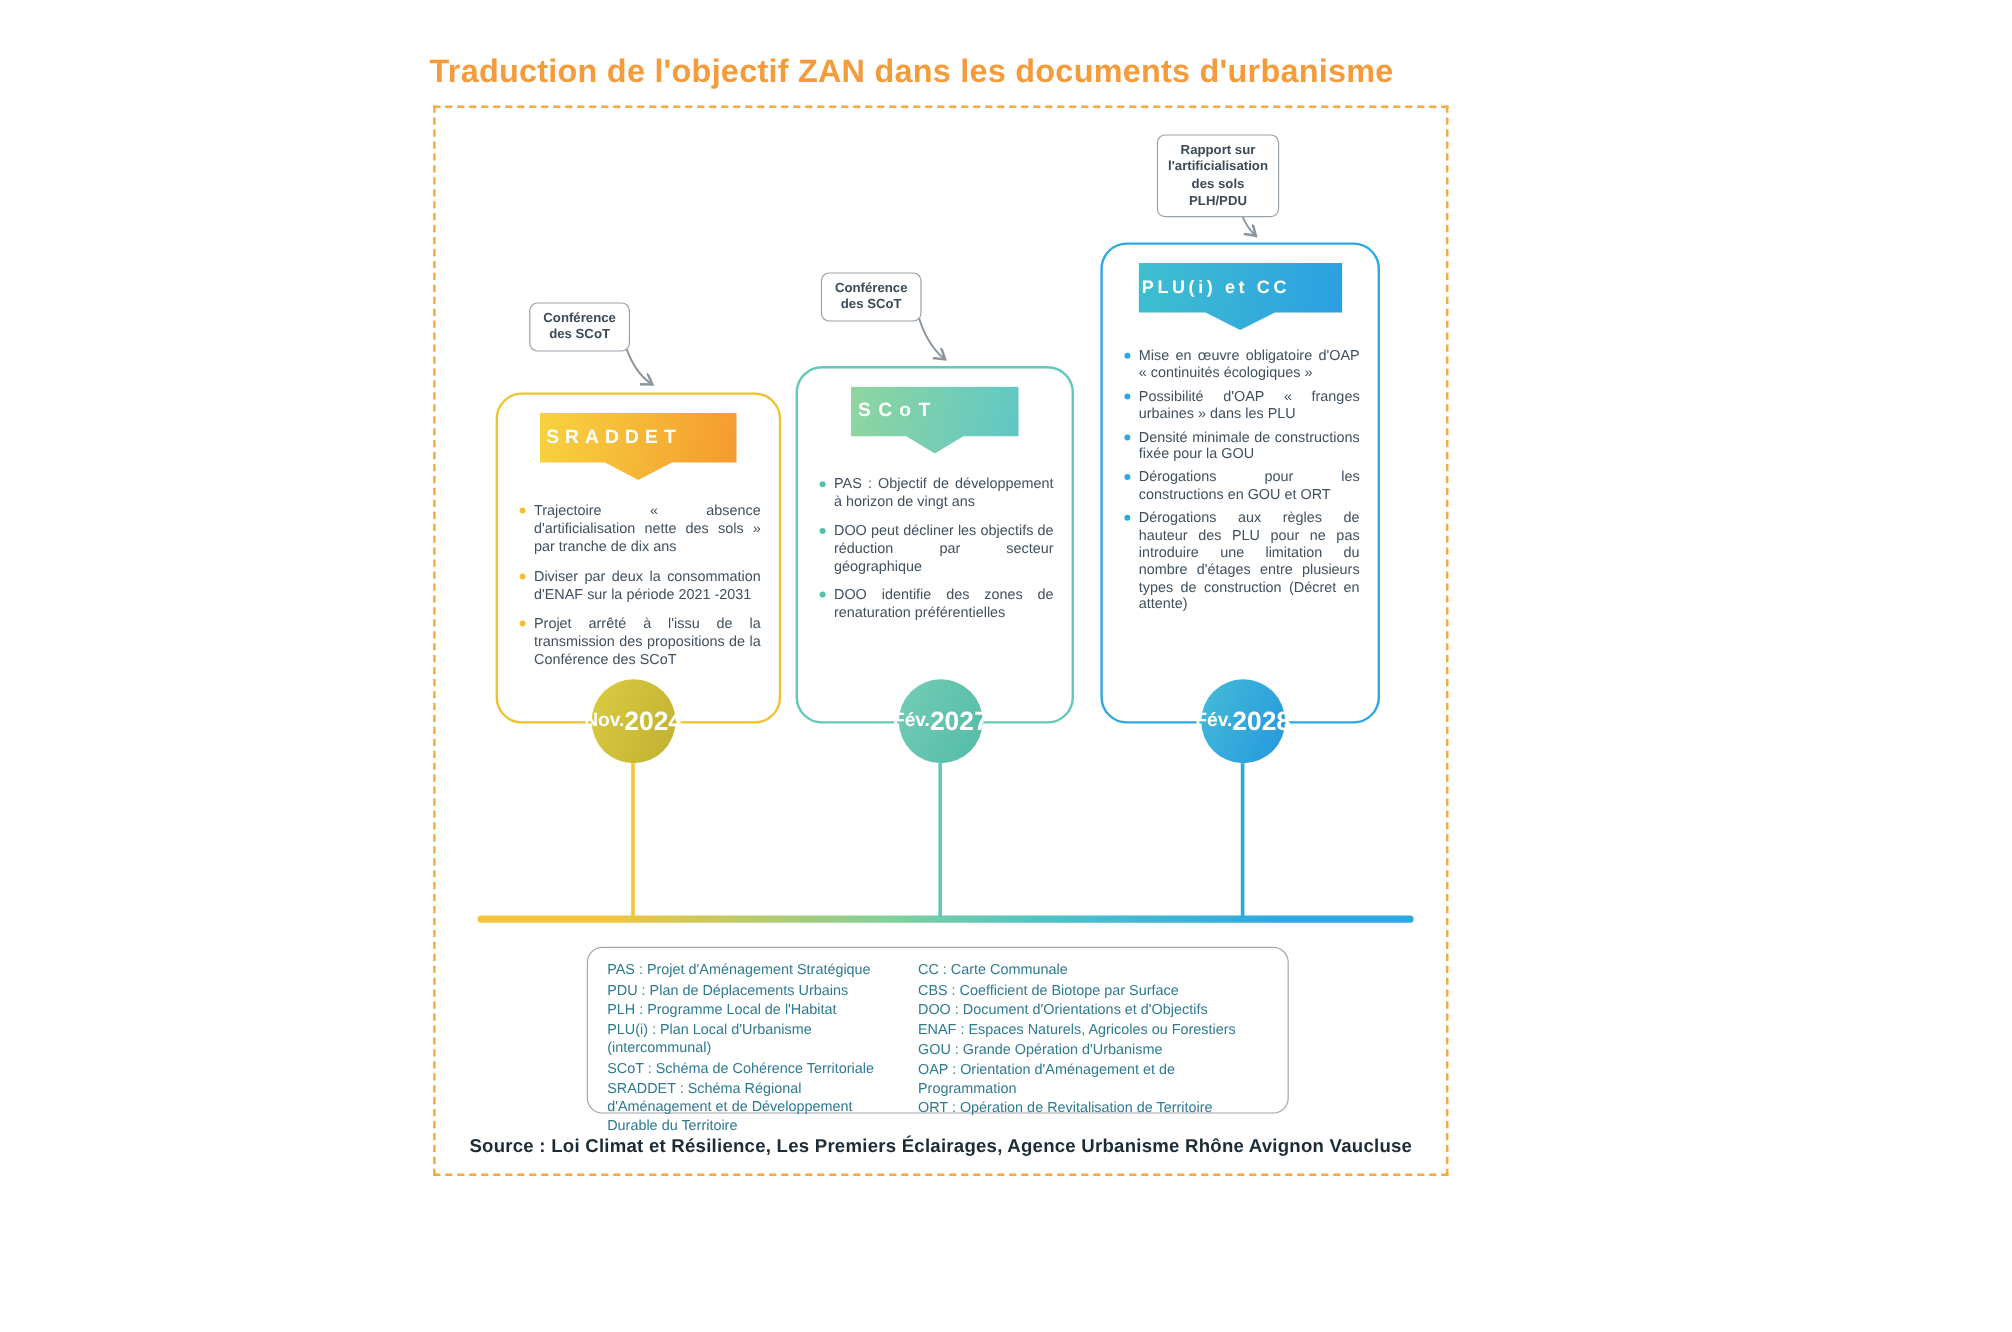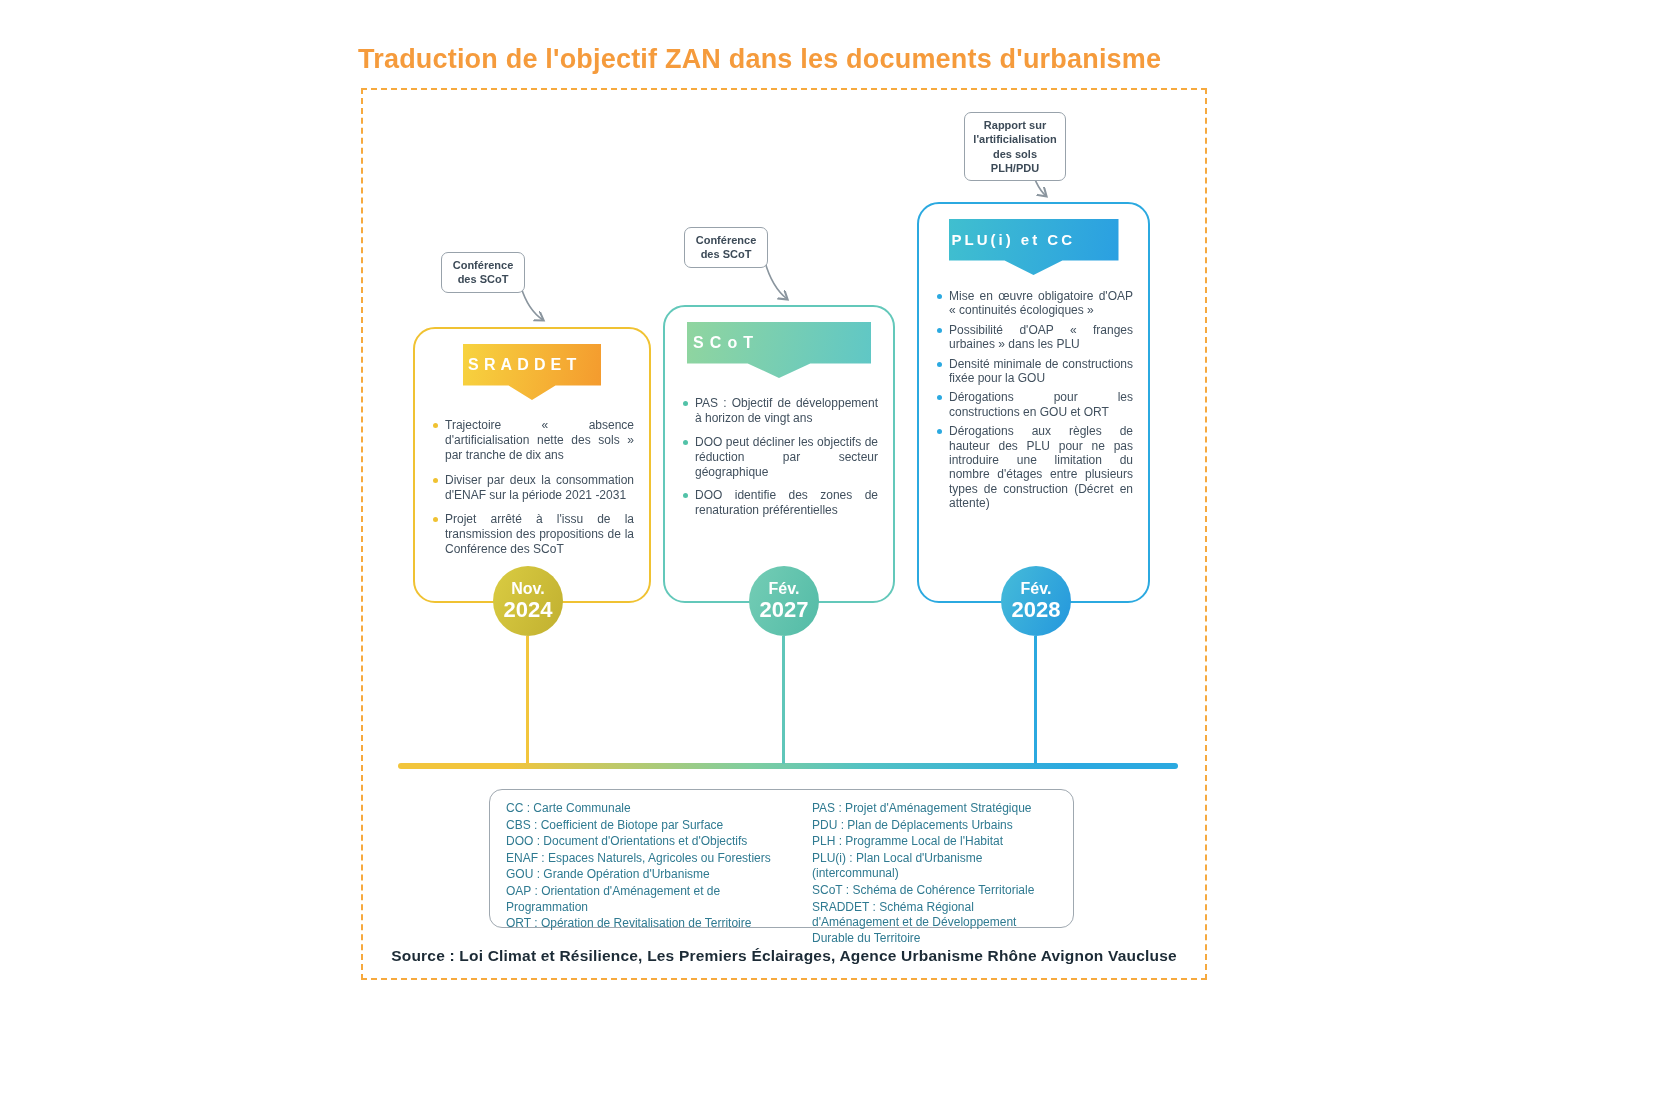--- a/index.html
+++ b/index.html
@@ -26,42 +26,42 @@
 
   
   .card { position:absolute; background:#ffffff; border-radius:22px; z-index:2; }
   .card-sraddet { left:413px; top:327px; width:238px; height:276px; border:2.5px solid #F0C232; }
   .card-scot    { left:663px; top:305px; width:232px; height:298px; border:2.5px solid #63C8BA; }
   .card-plu     { left:917px; top:202px; width:233px; height:401px; border:2.5px solid #2BA9E0; }
 
   .banner { margin:15px auto 0 auto; height:56px; display:block; text-align:left;
             clip-path:polygon(0 0, 100% 0, 100% 74%, 67% 74%, 50% 100%, 33% 74%, 0 74%); }
   .banner-text { display:block; line-height:42px; color:#ffffff; font-weight:bold; }
-  .banner-sraddet { width:138px; background:linear-gradient(100deg,#F7D33F,#F49A2E); }
+  .banner-sraddet { width:164px; background:linear-gradient(100deg,#F7D33F,#F49A2E); }
   .banner-sraddet .banner-text { font-size:16px; letter-spacing:0.32em; padding-left:0.32em; }
-  .banner-scot { width:184px; background:linear-gradient(100deg,#90D59F,#5FC7C6); }
+  .banner-scot { width:140px; background:linear-gradient(100deg,#90D59F,#5FC7C6); }
   .banner-scot .banner-text { font-size:16px; letter-spacing:0.38em; padding-left:0.38em; }
   .banner-plu { width:170px; background:linear-gradient(100deg,#40BFCF,#2A9FE2); }
   .banner-plu .banner-text { font-size:15px; letter-spacing:0.2em; padding-left:0.2em; }
 
   .bullets { list-style:none; margin:18px 15px 0 18px; }
   .bullets li { position:relative; padding-left:12px; font-size:12px; line-height:1.24;
                 color:#41505E; text-align:justify; }
   .bullets li::before { content:""; position:absolute; left:0; top:5px; width:5px; height:5px; border-radius:50%; }
   .card-sraddet .bullets li { margin-bottom:10px; }
   .card-scot .bullets li { margin-bottom:9px; }
   .card-plu .bullets { margin-top:14px; }
   .card-plu .bullets li { margin-bottom:5px; line-height:1.2; }
   .card-sraddet .bullets li::before { background:#F0C232; }
   .card-scot .bullets li::before { background:#52C2A8; }
   .card-plu .bullets li::before { background:#2BA9E0; }
 
   
   .date-circle { position:absolute; width:70px; height:70px; border-radius:50%; z-index:6;
-                 display:flex; flex-direction:column; align-items:center; justify-content:center;
+                 display:flex; align-items:center; justify-content:center;
                  color:#ffffff; font-weight:bold; top:566px; }
   .date-circle .month { font-size:16px; line-height:1.1; }
   .date-circle .year { font-size:22px; line-height:1.15; }
   .circle-1 { left:493px; background:linear-gradient(115deg,#DACC42,#C1B030); }
   .circle-2 { left:749px; background:linear-gradient(115deg,#74CDB5,#53BBA7); }
   .circle-3 { left:1001px; background:linear-gradient(115deg,#46BCD9,#2497DD); }
 
   
   .connector { position:absolute; top:636px; width:3px; height:128px; z-index:1; }
   .conn-1 { left:526px; background:#F2C53C; }
@@ -165,34 +165,34 @@
     <span class="month">Fév.</span>
     <span class="year">2028</span>
   </div>
 
   <div class="connector conn-1"></div>
   <div class="connector conn-2"></div>
   <div class="connector conn-3"></div>
   <div class="timeline-bar"></div>
 
   <div class="glossary">
+    <div class="g-col g-col-right">
+      <div class="g-item">PAS : Projet d'Aménagement Stratégique</div>
+      <div class="g-item">PDU : Plan de Déplacements Urbains</div>
+      <div class="g-item">PLH : Programme Local de l'Habitat</div>
+      <div class="g-item">PLU(i) : Plan Local d'Urbanisme (intercommunal)</div>
+      <div class="g-item">SCoT : Schéma de Cohérence Territoriale</div>
+      <div class="g-item">SRADDET : Schéma Régional d'Aménagement et de Développement Durable du Territoire</div>
+    </div>
     <div class="g-col g-col-left">
       <div class="g-item">CC : Carte Communale</div>
       <div class="g-item">CBS : Coefficient de Biotope par Surface</div>
       <div class="g-item">DOO : Document d'Orientations et d'Objectifs</div>
       <div class="g-item">ENAF : Espaces Naturels, Agricoles ou Forestiers</div>
       <div class="g-item">GOU : Grande Opération d'Urbanisme</div>
       <div class="g-item">OAP : Orientation d'Aménagement et de Programmation</div>
       <div class="g-item">ORT : Opération de Revitalisation de Territoire</div>
     </div>
-    <div class="g-col g-col-right">
-      <div class="g-item">PAS : Projet d'Aménagement Stratégique</div>
-      <div class="g-item">PDU : Plan de Déplacements Urbains</div>
-      <div class="g-item">PLH : Programme Local de l'Habitat</div>
-      <div class="g-item">PLU(i) : Plan Local d'Urbanisme (intercommunal)</div>
-      <div class="g-item">SCoT : Schéma de Cohérence Territoriale</div>
-      <div class="g-item">SRADDET : Schéma Régional d'Aménagement et de Développement Durable du Territoire</div>
-    </div>
   </div>
 
   <div class="source">Source : Loi Climat et Résilience, Les Premiers Éclairages, Agence Urbanisme Rhône Avignon Vaucluse</div>
 
 </div>
 
 </body></html>

